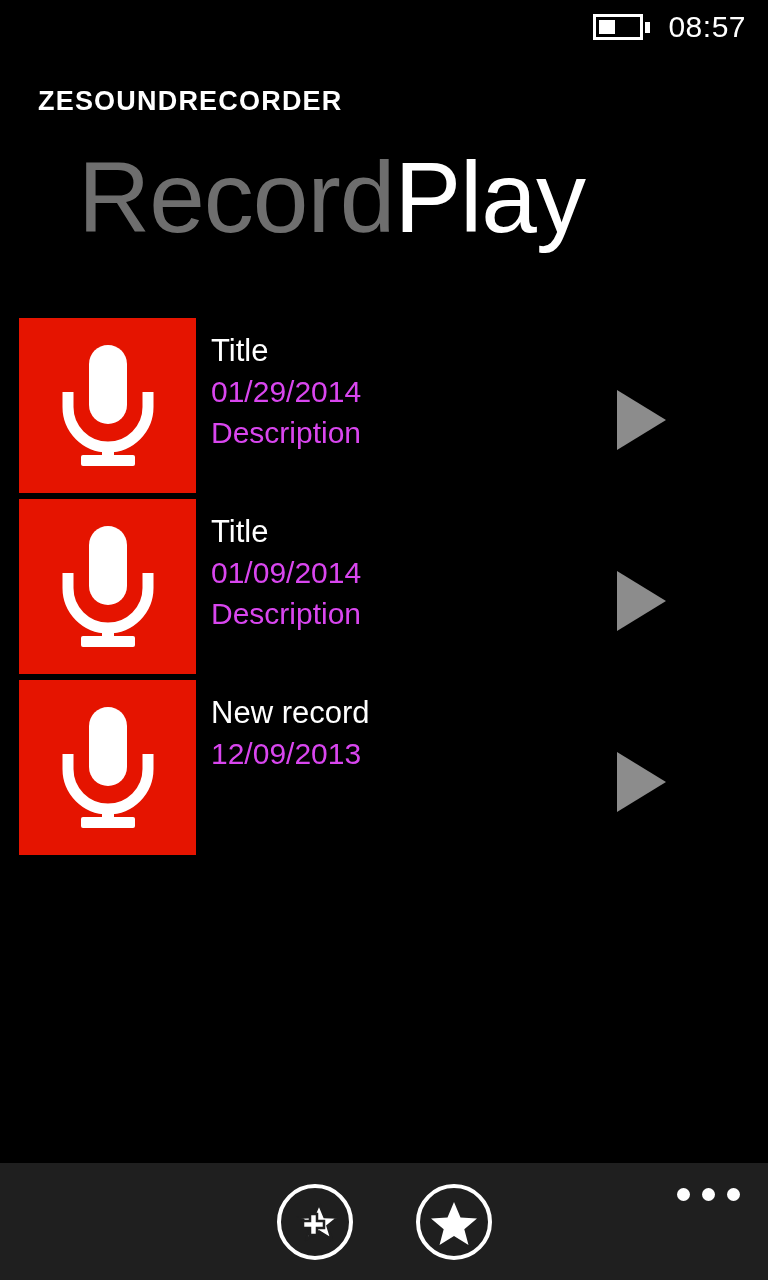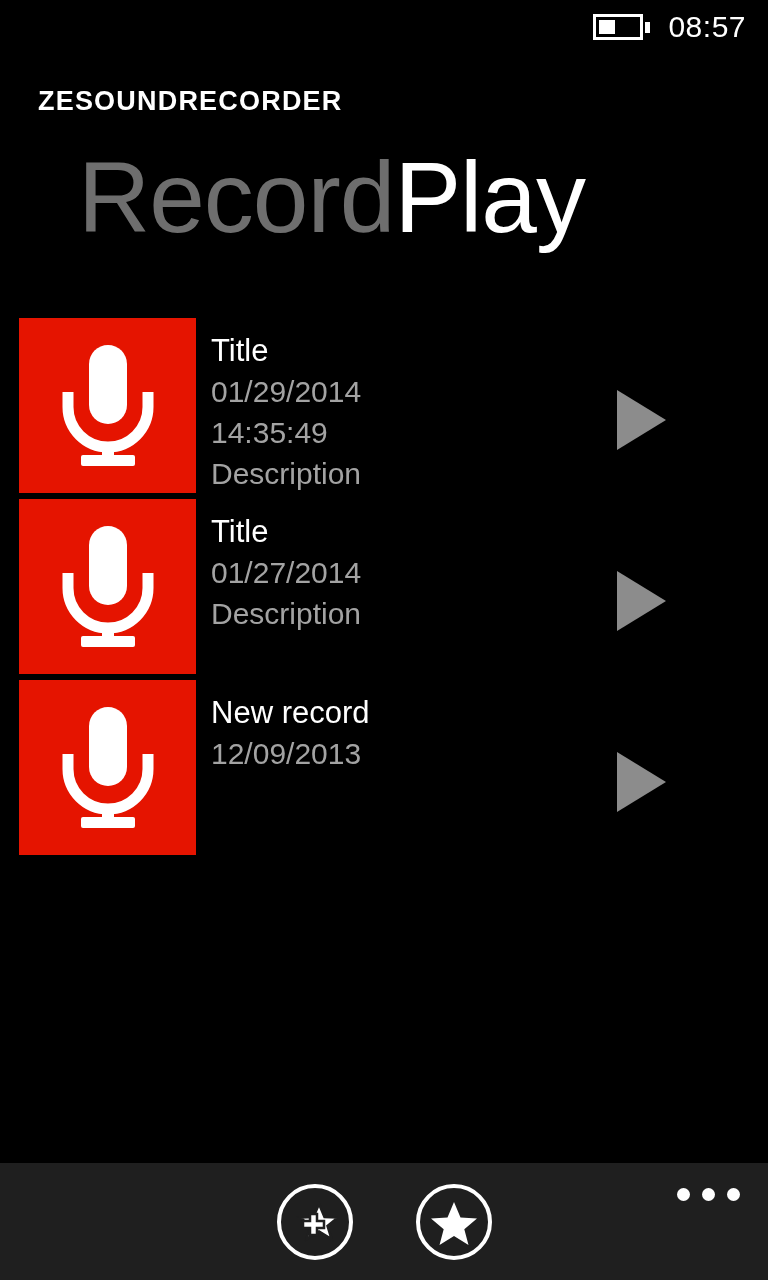--- a/index.html
+++ b/index.html
@@ -121,21 +121,21 @@
   .record-title {
     font-size: 31px;
     font-weight: 400;
     color: #ffffff;
     line-height: 41px;
     white-space: nowrap;
   }
   .record-line {
     font-size: 30px;
     font-weight: 400;
-    color: #a3a3a3;
+    color: #d946ef;
     line-height: 41px;
     white-space: nowrap;
   }
 
   .play-arrow {
     position: absolute;
     left: 617px;
     top: 72px;
     width: 0;
     height: 0;
@@ -213,38 +213,37 @@
       <svg class="mic-svg" width="110" height="125" viewBox="0 0 110 125">
         <rect x="36" y="2" width="38" height="79" rx="19" fill="#ffffff"></rect>
         <path d="M15 49 L15 64 A40 40 0 0 0 95 64 L95 49" fill="none" stroke="#ffffff" stroke-width="11"></path>
         <rect x="49" y="100" width="12" height="18" fill="#ffffff"></rect>
         <rect x="28" y="112" width="54" height="11" rx="2" fill="#ffffff"></rect>
       </svg>
     </div>
     <div class="record-meta">
       <div class="record-title">Title</div>
       <div class="record-line">01/29/2014</div>
-      <div class="record-line">14:35:49</div>
       <div class="record-line">Description</div>
     </div>
     <div class="play-arrow"></div>
   </div>
 
   <div class="record-row">
     <div class="record-tile">
       <svg class="mic-svg" width="110" height="125" viewBox="0 0 110 125">
         <rect x="36" y="2" width="38" height="79" rx="19" fill="#ffffff"></rect>
         <path d="M15 49 L15 64 A40 40 0 0 0 95 64 L95 49" fill="none" stroke="#ffffff" stroke-width="11"></path>
         <rect x="49" y="100" width="12" height="18" fill="#ffffff"></rect>
         <rect x="28" y="112" width="54" height="11" rx="2" fill="#ffffff"></rect>
       </svg>
     </div>
     <div class="record-meta">
       <div class="record-title">Title</div>
-      <div class="record-line">01/27/2014</div>
+      <div class="record-line">01/09/2014</div>
       <div class="record-line">Description</div>
     </div>
     <div class="play-arrow"></div>
   </div>
 
   <div class="record-row">
     <div class="record-tile">
       <svg class="mic-svg" width="110" height="125" viewBox="0 0 110 125">
         <rect x="36" y="2" width="38" height="79" rx="19" fill="#ffffff"></rect>
         <path d="M15 49 L15 64 A40 40 0 0 0 95 64 L95 49" fill="none" stroke="#ffffff" stroke-width="11"></path>

